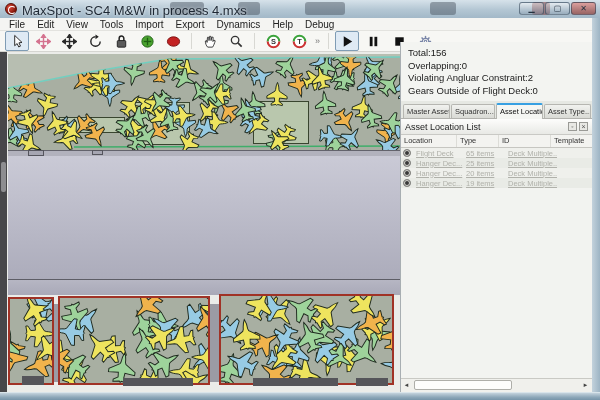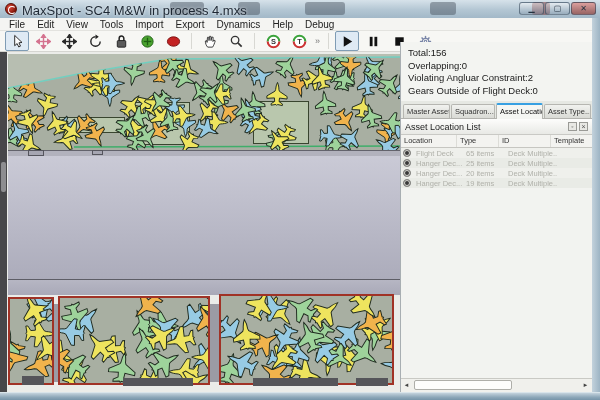--- a/index.html
+++ b/index.html
@@ -65,21 +65,21 @@
   .tabs{display:flex;align-items:flex-end;height:17px;background:#e6e8e3;border-bottom:1px solid #b2b2ae;padding-left:2px;flex:0 0 auto;}
   .tab{font-size:7.5px;color:#333;padding:2px 3px;margin-right:1px;max-width:47px;white-space:nowrap;overflow:hidden;
     background:linear-gradient(#f1f2ef,#d9dad5);border:1px solid #b6b6b1;border-bottom:none;border-radius:2px 2px 0 0;box-sizing:border-box;}
   .tab.active{background:#f5f6f3;border-top:2px solid #37a0e2;margin-bottom:-1px;padding-bottom:3px;color:#111;}
   .tbl-head{display:flex;height:12px;background:#f3f3f0;border-bottom:1px solid #c6c6c1;font-size:7.5px;color:#333;flex:0 0 auto;}
   .tbl-head .c{padding:1px 3px;border-right:1px solid #dcdcd7;box-sizing:border-box;overflow:hidden;white-space:nowrap;}
   .c.c0{width:56px;}.c.c1{width:42px;}.c.c2{width:52px;}.c.c3{flex:1;border-right:none;}
   .tbl-row{display:flex;height:10px;font-size:7.5px;color:#b0b1aa;align-items:center;flex:0 0 auto;}
   .tbl-row:nth-child(odd){background:#eff0ec;}
   .tbl-row:nth-child(even){background:#e9ebe6;}
-  .tbl-row .c{padding:0 3px;overflow:hidden;white-space:nowrap;box-sizing:border-box;}
+  .tbl-row .c{padding:0 3px;overflow:hidden;white-space:nowrap;box-sizing:border-box;text-decoration:underline;}
   .vis-icon{display:inline-block;width:6px;height:6px;border:1px solid #8a8a86;border-radius:50%;background:#3a3a3a;
     box-shadow:0 0 0 1px #d8d8d3 inset;margin-right:2px;vertical-align:middle;flex:0 0 auto;margin-left:2px;}
   .tbl-fill{flex:1;background:#f2f3f0;}
   .hscroll{height:13px;background:#f0f0ec;border-top:1px solid #c9c9c4;display:flex;align-items:center;flex:0 0 auto;position:relative;}
   .sb-btn{width:11px;height:11px;font-size:6px;line-height:11px;text-align:center;color:#444;background:#f0f0ec;flex:0 0 auto;}
   .sb-thumb{position:absolute;left:13px;top:1px;width:98px;height:10px;background:#fdfdfc;border:1px solid #aeaea9;border-radius:2px;box-sizing:border-box;}
   .sb-right{position:absolute;right:1px;top:1px;}
   
   .border-bottom{position:absolute;left:0;top:392px;width:600px;height:8px;
     background:linear-gradient(#c3d2dc,#8da7b9 60%,#7795a9);border-top:1px solid #d9e4ea;box-sizing:border-box;}

